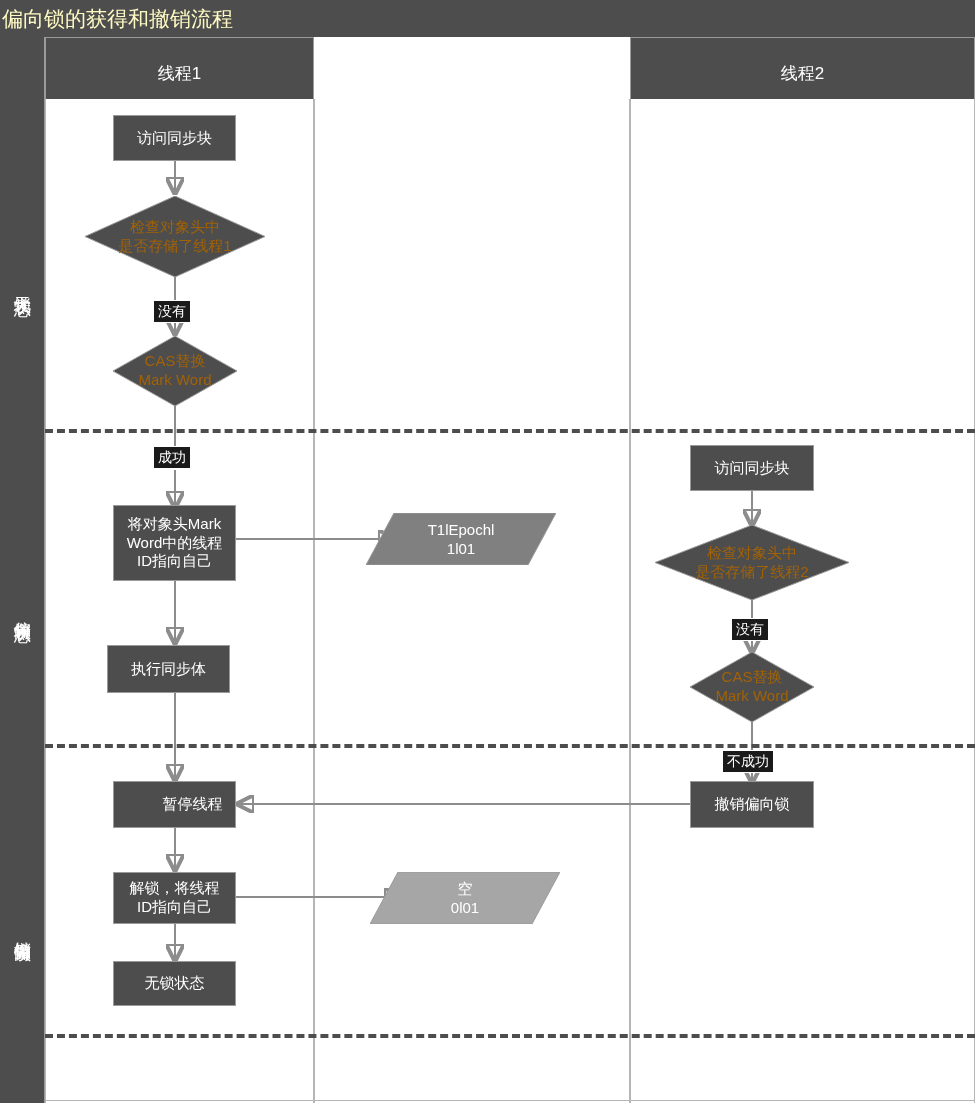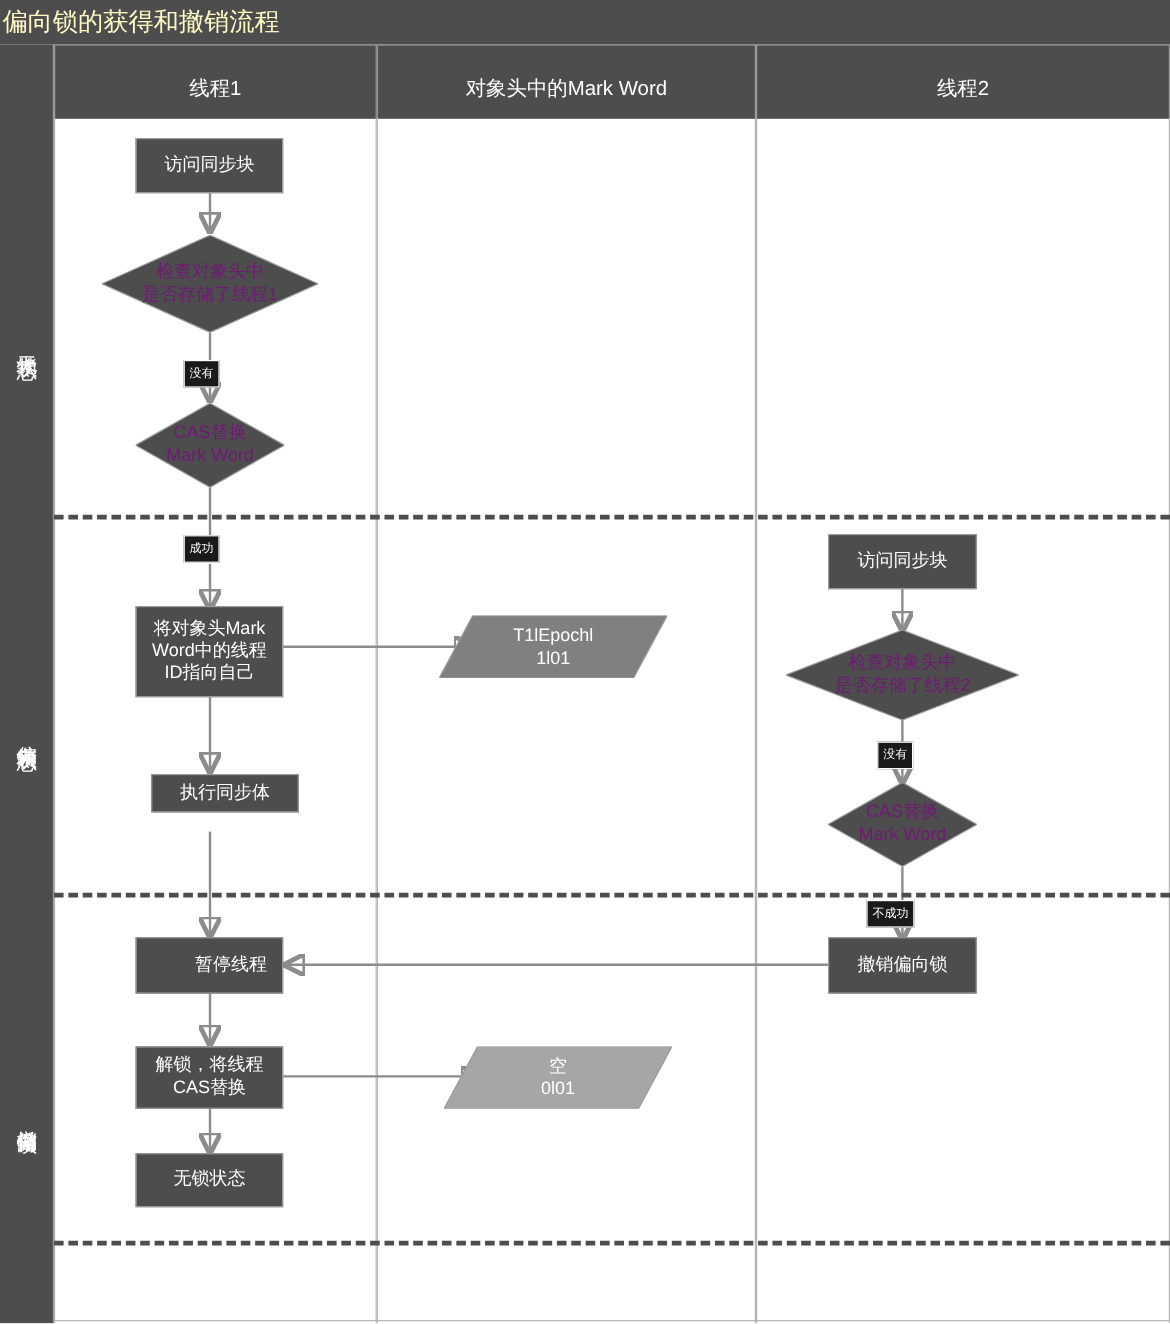--- a/index.html
+++ b/index.html
@@ -109,21 +109,21 @@
   .diamond-wrap { position: absolute; }
   .diamond-wrap svg { position: absolute; left: 0; top: 0; }
   .diamond-text {
     position: absolute;
     left: 0; top: 0;
     width: 100%; height: 100%;
     display: flex;
     align-items: center;
     justify-content: center;
     text-align: center;
-    color: #701a75;
+    color: #a16207;
     font-size: 15px;
     line-height: 1.25;
     white-space: pre-line;
   }
   .para-wrap { position: absolute; }
   .para-wrap svg { position: absolute; left: 0; top: 0; }
   .para-text {
     position: absolute;
     left: 0; top: 0;
     width: 100%; height: 100%;
@@ -134,21 +134,21 @@
     color: #ffffff;
     font-size: 15px;
     line-height: 1.3;
     white-space: pre-line;
   }
   
   .edge-label {
     position: absolute;
     background: #1a1a1a;
     color: #ffffff;
-    font-size: 10px;
+    font-size: 14px;
     line-height: 19px;
     padding: 1px 4px;
     border: 1px solid #ffffff;
     box-sizing: border-box;
     white-space: nowrap;
     z-index: 5;
   }
   
   .conn { position: absolute; overflow: visible; }
   .conn line, .conn path { stroke: #8c8c8c; stroke-width: 2; fill: none; }
@@ -161,23 +161,20 @@
 
   <div class="title-bar">偏向锁的获得和撤销流程</div>
 
   <div class="side-band"></div>
   <div class="side-label" style="top:140px;height:290px;display:flex;align-items:center;justify-content:center;">无锁状态</div>
   <div class="side-label" style="top:470px;height:280px;display:flex;align-items:center;justify-content:center;">偏向锁状态</div>
   <div class="side-label" style="top:820px;height:220px;display:flex;align-items:center;justify-content:center;">撤销偏向锁</div>
 
   <div class="header-row" style="left:45px;width:269px;">
     <span>线程1</span>
-  </div>
-  <div class="header-row" style="left:314px;width:316px;">
-    <span>对象头中的Mark Word</span>
   </div>
   <div class="header-row" style="left:630px;width:345px;">
     <span>线程2</span>
   </div>
 
   <div class="lane-body" style="left:45px;width:269px;"></div>
   <div class="lane-body" style="left:314px;width:316px;"></div>
   <div class="lane-body" style="left:630px;width:345px;"></div>
 
   <svg class="conn" style="left:0;top:0;width:975px;height:1103px;">
@@ -229,26 +226,26 @@
     <div class="diamond-text">CAS替换
 Mark Word</div>
   </div>
 
   <div class="edge-label" style="left:153px;top:446px;">成功</div>
 
   <div class="node rect" style="left:113px;top:505px;width:123px;height:76px;">将对象头Mark
 Word中的线程
 ID指向自己</div>
 
-  <div class="node rect" style="left:126px;top:645px;width:123px;height:32px;">执行同步体</div>
+  <div class="node rect" style="left:107px;top:645px;width:123px;height:48px;">执行同步体</div>
 
   <div class="node rect" style="left:113px;top:781px;width:123px;height:47px;padding-left:36px;">暂停线程</div>
 
   <div class="node rect" style="left:113px;top:872px;width:123px;height:52px;">解锁，将线程
-CAS替换</div>
+ID指向自己</div>
 
   <div class="node rect" style="left:113px;top:961px;width:123px;height:45px;">无锁状态</div>
 
   <div class="para-wrap" style="left:366px;top:513px;width:190px;height:52px;">
     <svg width="190" height="52">
       <polygon points="28,0 190,0 162,52 0,52" fill="#808080" stroke="#9a9a9a" stroke-width="1"></polygon>
     </svg>
     <div class="para-text">T1lEpochl
 1l01</div>
   </div>

